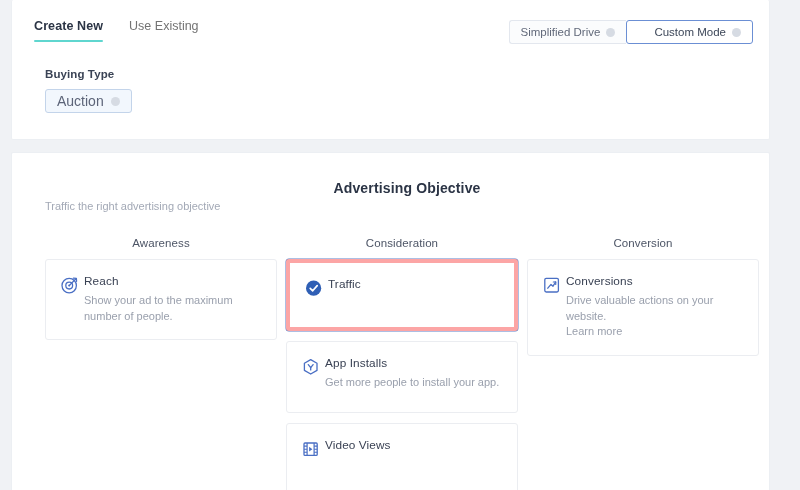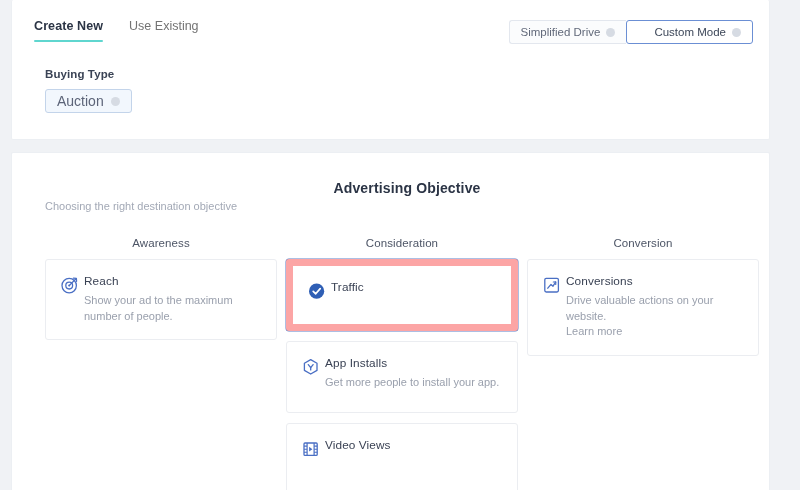--- a/index.html
+++ b/index.html
@@ -184,21 +184,21 @@
     border: 1px solid #ebedf1;
     border-radius: 3px;
     padding: 14px 14px 15px 14px;
     margin-bottom: 10px;
     display: flex;
     gap: 4px;
     cursor: pointer;
     min-height: 72px;
   }
   .card.selected {
-    border: 7px solid #fca5a5;
+    border: 4px solid #fca5a5;
     box-shadow: 0 0 0 0.5px #5b7fc7;
   }
 
   .card-icon {
     flex: 0 0 20px;
     width: 20px;
     height: 20px;
     margin-top: 1px;
   }
   .card-icon svg { display: block; }
@@ -254,21 +254,21 @@
 
     <div class="chip">
       <span>Auction</span>
       <span class="info-dot"></span>
     </div>
   </div>
 
   <div class="panel panel-main">
 
     <div class="section-title">Advertising Objective</div>
-    <div class="section-sub">Choosing the right destination objective</div>
+    <div class="section-sub">Traffic the right advertising objective</div>
 
     <div class="columns">
 
       <div class="col">
         <div class="col-head">Awareness</div>
 
         <div class="card">
           <div class="card-icon">
             <svg width="20" height="20" viewBox="0 0 20 20" fill="none">
               <circle cx="9.2" cy="10.6" r="7.2" stroke="#4a6fc4" stroke-width="1.3"></circle>

